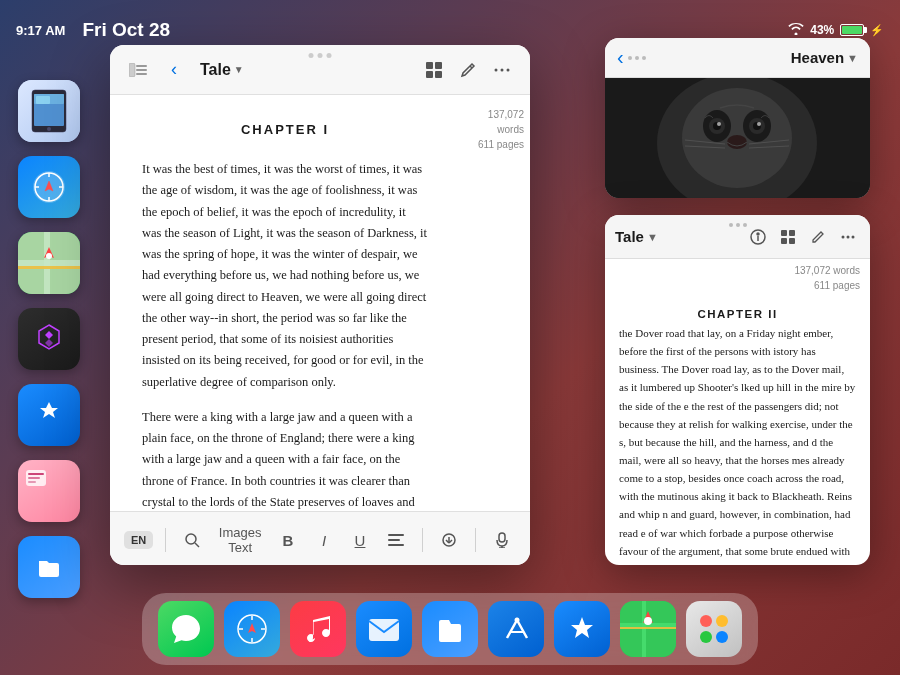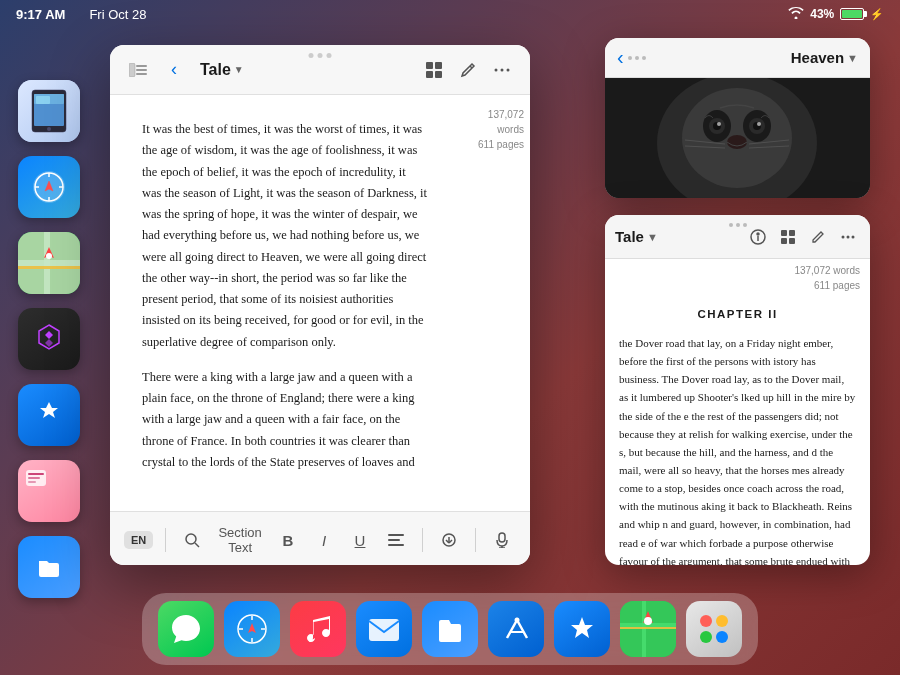--- a/index.html
+++ b/index.html
@@ -10,38 +10,38 @@
       overflow: hidden;
       font-family: -apple-system, BlinkMacSystemFont, 'Helvetica Neue', sans-serif;
       background: linear-gradient(135deg, #2c3e6b 0%, #8b3a3a 60%, #7a2a2a 100%);
       position: relative;
       user-select: none;
     }
 
     
     .status-bar {
       position: absolute;
-      top: 0; left: 0; right: 0;
+      top: 16px; left: 0; right: 0;
       height: 28px;
       display: flex;
       align-items: center;
       justify-content: space-between;
       padding: 0 16px;
       z-index: 100;
     }
     .status-time {
       font-size: 13px;
       font-weight: 600;
       color: white;
     }
     .status-date {
-      font-size: 13px;
-      font-weight: 400;
+      font-size: 19px;
+      font-weight: 700;
       color: white;
-      margin-left: 20px;
+      margin-left: 13px;
     }
     .status-right {
       display: flex;
       align-items: center;
       gap: 6px;
       color: white;
       font-size: 12px;
       font-weight: 600;
     }
     .battery-icon {
@@ -358,21 +358,20 @@
       font-size: 11px;
       line-height: 1.65;
       color: #1a1a1a;
       overflow: hidden;
     }
     .w3-chapter-title {
       text-align: center;
       font-size: 11.5px;
       letter-spacing: 1.5px;
       font-weight: 600;
-      margin-bottom: 10px;
       font-family: -apple-system, sans-serif;
     }
     .w3-toolbar-relative { position: relative; }
 
     
     .divider-v {
       width: 1px;
       height: 24px;
       background: #d0d0d0;
       margin: 0 4px;
@@ -515,39 +514,40 @@
           <circle cx="2" cy="2" r="1.5"></circle>
           <circle cx="8" cy="2" r="1.5"></circle>
           <circle cx="14" cy="2" r="1.5"></circle>
         </svg>
       </div>
     </div>
   </div>
 
   <div class="word-content">
     <div class="word-doc">
+      <div class="chapter-title">CHAPTER I</div>
       <p style="margin-bottom:14px;">It was the best of times, it was the worst of times, it was the age of wisdom, it was the age of foolishness, it was the epoch of belief, it was the epoch of incredulity, it was the season of Light, it was the season of Darkness, it was the spring of hope, it was the winter of despair, we had everything before us, we had nothing before us, we were all going direct to Heaven, we were all going direct the other way--in short, the period was so far like the present period, that some of its noisiest authorities insisted on its being received, for good or for evil, in the superlative degree of comparison only.</p>
       <p>There were a king with a large jaw and a queen with a plain face, on the throne of England; there were a king with a large jaw and a queen with a fair face, on the throne of France. In both countries it was clearer than crystal to the lords of the State preserves of loaves and</p>
     </div>
     <div class="word-sidebar-stats">
       <div>137,072 words</div>
       <div>611 pages</div>
     </div>
   </div>
 
   <div class="word-bottom-bar">
     <div class="bottom-lang-btn">EN</div>
     <div class="divider-v"></div>
     <div class="toolbar-btn">
       <svg width="16" height="16" viewBox="0 0 16 16" fill="none" stroke="#555" stroke-width="1.5">
         <circle cx="7" cy="7" r="5"></circle>
         <line x1="11" y1="11" x2="15" y2="15"></line>
       </svg>
     </div>
-    <div class="bottom-format-label">Section Text</div>
+    <div class="bottom-format-label">Images Text</div>
     <div class="toolbar-btn bottom-bold" style="font-weight:700;font-size:15px;">B</div>
     <div class="toolbar-btn bottom-italic" style="font-style:italic;font-size:15px;">I</div>
     <div class="toolbar-btn bottom-underline" style="text-decoration:underline;font-size:15px;">U</div>
     <div class="toolbar-btn">
       <svg width="16" height="12" viewBox="0 0 16 12" fill="#555">
         <rect y="0" width="16" height="2" rx="1"></rect>
         <rect y="5" width="12" height="2" rx="1"></rect>
         <rect y="10" width="16" height="2" rx="1"></rect>
       </svg>
     </div>

